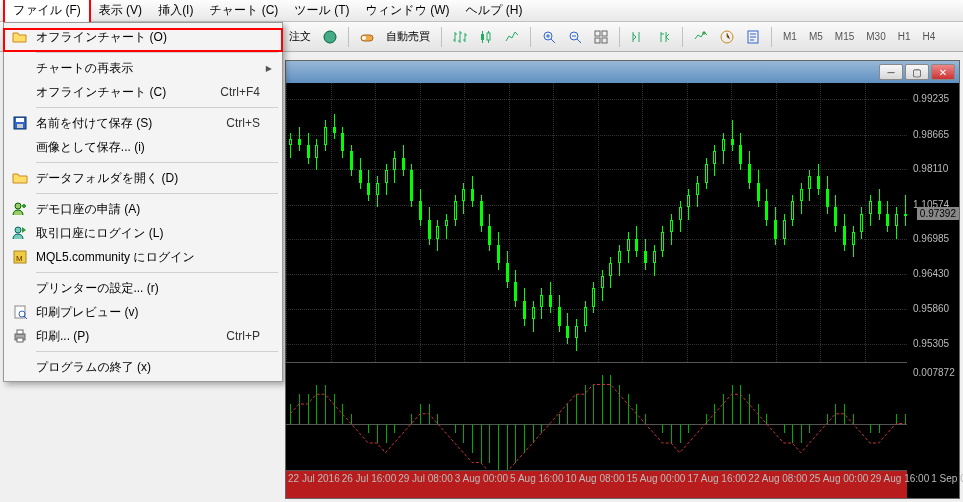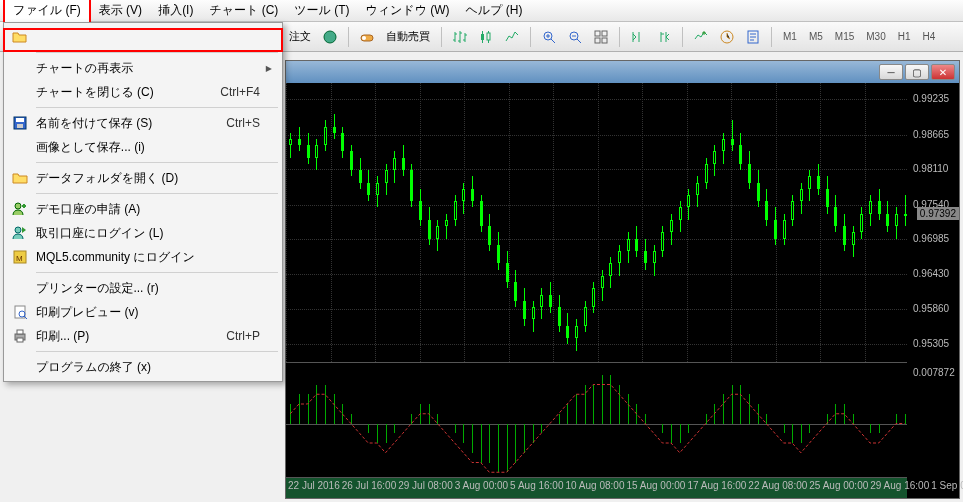--- a/index.html
+++ b/index.html
@@ -26,21 +26,21 @@
 .chart-window { position: absolute; top: 60px; left: 285px; right: 3px; bottom: 3px; background: #000; border: 1px solid #666; }
 .chart-titlebar { background: linear-gradient(#98b8d8, #6090c0); height: 22px; display: flex; justify-content: flex-end; align-items: center; padding-right: 4px; gap: 2px; }
 .win-btn { width: 24px; height: 16px; background: linear-gradient(#f8f8f8, #d8d8d8); border: 1px solid #888; border-radius: 2px; display: flex; align-items: center; justify-content: center; font-size: 10px; color: #222; }
 .win-btn.close { background: linear-gradient(#e88, #c33); color: #fff; }
 .chart-body { position: absolute; top: 22px; left: 0; right: 0; bottom: 0; }
 .chart-main { position: absolute; top: 0; left: 0; right: 52px; height: 280px; border-bottom: 1px solid #555; }
 .chart-ind { position: absolute; top: 282px; left: 0; right: 52px; bottom: 20px; }
 .y-axis { position: absolute; right: 0; top: 0; width: 52px; height: 280px; background: #000; color: #bbb; font-size: 10px; }
 .y-label { position: absolute; left: 6px; }
 .y-axis-ind { position: absolute; right: 0; top: 282px; width: 52px; bottom: 20px; background: #000; color: #bbb; font-size: 10px; }
-.x-axis { position: absolute; bottom: 0; left: 0; right: 52px; height: 21px; background: #14532d; color: #bbb; font-size: 10px; display: flex; border-top: 1px solid #555; }
+.x-axis { position: absolute; bottom: 0; left: 0; right: 52px; height: 28px; background: #b91c1c; color: #bbb; font-size: 10px; display: flex; border-top: 1px solid #555; }
 .x-label { flex: 1; text-align: left; padding-left: 2px; padding-top: 2px; white-space: nowrap; }
 .grid-v { position: absolute; top: 0; bottom: 0; width: 0; border-left: 1px dotted #333; }
 .grid-h { position: absolute; left: 0; right: 0; height: 0; border-top: 1px dotted #333; }
 .candle-body { position: absolute; left: 0; width: 3px; border: 1px solid #0f0; }
 .candle-body.up { background: #000; }
 .candle-body.down { background: #0f0; }
 .candle-wick { position: absolute; left: 1px; width: 1px; background: #0f0; }
 .price-tag { position: absolute; right: 0; background: #888; color: #000; font-size: 10px; padding: 1px 3px; }
 .ind-bar { position: absolute; width: 1px; background: #0a0; }
 .ind-line { stroke: #c33; stroke-width: 1; fill: none; stroke-dasharray: 3,2; }
@@ -155,27 +155,28 @@
   <span class="period-btn">H4</span>
 </div>
 
 <div class="dropdown" id="dropdown">
     <div class="dd-item">
       <span class="dd-icon">
         <svg class="icon" viewBox="0 0 16 16">
           <path d="M1 4h5l1 2h7v7H1z" fill="#fd6" stroke="#c82"></path>
         </svg>
       </span>
+      <span>オフラインチャート (O)</span>
     </div>
     <div class="dd-sep"></div>
     <div class="dd-item has-sub">
       <span>チャートの再表示</span>
     </div>
     <div class="dd-item">
-      <span>チャートを閉じる (C)</span>
+      <span>オフラインチャート (C)</span>
       <span class="dd-shortcut">Ctrl+F4</span>
     </div>
     <div class="dd-sep"></div>
     <div class="dd-item">
       <span class="dd-icon">
         <svg class="icon" viewBox="0 0 16 16">
           <rect x="2" y="2" width="12" height="12" fill="#36c" stroke="#036"></rect>
           <rect x="4" y="3" width="8" height="4" fill="#fff"></rect>
           <rect x="5" y="9" width="6" height="4" fill="#ccc"></rect>
         </svg>
@@ -429,21 +430,21 @@
         <div class="candle-body down" style="left: 600.368px; top: 130.667px; height: 12.4444px;"></div>
         <div class="candle-wick" style="left: 610.021px; top: 124.444px; height: 31.1111px;"></div>
         <div class="candle-body up" style="left: 609.021px; top: 130.667px; height: 12.4444px;"></div>
         <div class="candle-wick" style="left: 618.674px; top: 112px; height: 31.1111px;"></div>
         <div class="candle-body up" style="left: 617.674px; top: 130.667px; height: 1px;"></div>
       </div>
     <div class="y-axis" id="y-axis">
         <div class="y-label" style="top: 10.4889px;">0.99235</div>
         <div class="y-label" style="top: 45.9556px;">0.98665</div>
         <div class="y-label" style="top: 80.4889px;">0.98110</div>
-        <div class="y-label" style="top: 115.956px;">0.97540</div>
+        <div class="y-label" style="top: 115.956px;">1.10574</div>
         <div class="y-label" style="top: 150.489px;">0.96985</div>
         <div class="y-label" style="top: 185.022px;">0.96430</div>
         <div class="y-label" style="top: 220.489px;">0.95860</div>
         <div class="y-label" style="top: 255.022px;">0.95305</div>
         <div class="price-tag" style="top: 124.164px;">0.97392</div>
       </div>
     <div class="chart-ind" id="chart-ind">
         <div class="ind-zero" style="top: 58.5px;"></div>
         <div class="ind-bar" style="left: 4.32639px; top: 39px; height: 19.5px;"></div>
         <div class="ind-bar" style="left: 12.9792px; top: 29.25px; height: 29.25px;"></div>

